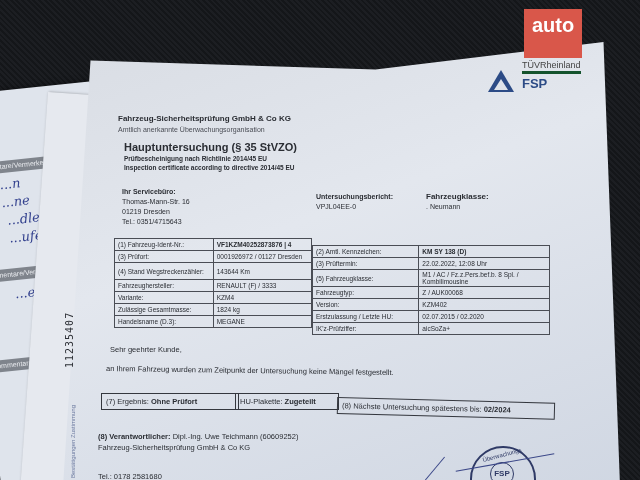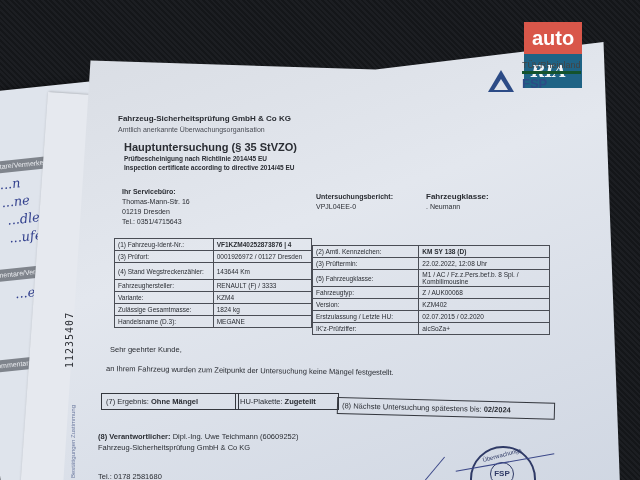--- a/index.html
+++ b/index.html
@@ -9,21 +9,21 @@
   
   .left-paper{position:absolute;left:-40px;top:95px;width:130px;height:420px;background:#dfe4ec;transform:rotate(-6deg);transform-origin:top left;box-shadow:2px 0 6px rgba(0,0,0,.5);}
   .left-paper .bar{position:absolute;left:0;width:140px;height:12px;background:#7f848c;color:#e8eaee;font-size:7px;line-height:12px;padding-left:4px;white-space:nowrap;overflow:hidden;}
   .left-paper .hw{position:absolute;font-family:"DejaVu Serif",serif;font-style:italic;color:#33418e;font-size:13px;white-space:nowrap;}
   .mid-paper{position:absolute;left:48px;top:92px;width:44px;height:420px;background:#e6e9ef;transform:rotate(4deg);transform-origin:top left;box-shadow:1px 0 3px rgba(0,0,0,.35);}
   
   .doc{position:absolute;left:62px;top:42px;width:570px;height:460px;background:linear-gradient(160deg,#d9dde4 0%,#e3e7ee 40%,#cfd6e2 100%);clip-path:polygon(5% 4%,55% 6%,95% 0%,98% 100%,0% 100%);}
   .el{position:absolute;white-space:nowrap;}
   .serial{position:absolute;left:64px;top:368px;transform:rotate(-90deg);transform-origin:left top;font-size:10px;letter-spacing:1px;color:#2d3036;font-family:"DejaVu Sans Mono",monospace;}
   .side-note{position:absolute;left:70px;top:478px;transform:rotate(-90deg);transform-origin:left top;font-size:6px;color:#6c7aa0;}
-  .logo-ria{position:absolute;left:524px;top:22px;height:24px;display:flex;flex-direction:column;}
+  .logo-ria{position:absolute;left:524px;top:9px;height:49px;display:flex;}
   .logo-ria .auto{background:#d9574a;color:#fff;font-size:20px;font-weight:bold;padding:0 8px;line-height:32px;}
   .logo-ria .ria{background:#1f6385;color:#f1f4f7;font-size:17px;font-weight:bold;font-family:"DejaVu Serif",serif;padding:0 7px;line-height:34px;font-style:italic;}
   .tuv{position:absolute;left:488px;top:58px;color:#2c4b86;}
   .tuv .tri{position:absolute;left:0;top:12px;width:0;height:0;border-left:13px solid transparent;border-right:13px solid transparent;border-bottom:22px solid #2c4b86;}
   .tuv .tri-in{position:absolute;left:6px;top:21px;width:0;height:0;border-left:7px solid transparent;border-right:7px solid transparent;border-bottom:11px solid #dfe3ea;}
   .tuv .name{position:absolute;left:34px;top:2px;font-size:9px;color:#444;border-bottom:3px solid #14532d;padding-bottom:1px;}
   .tuv .fsp{position:absolute;left:34px;top:18px;font-size:13px;font-weight:bold;}
   .t-bold{font-weight:bold;}
   table.grid{position:absolute;border-collapse:collapse;font-size:6.5px;}
   table.grid td{border:1px solid #4a4d55;padding:1px 3px;height:9px;white-space:nowrap;}
@@ -50,21 +50,20 @@
 </div>
 <div class="mid-paper"></div>
 
 <div class="doc"></div>
 
 <div class="serial">11235407</div>
 <div class="side-note">Bestätigungen Zustimmung</div>
 
 <div class="logo-ria">
   <span class="auto">auto</span>
-  <span class="ria">RIA</span>
 </div>
 
 <div class="tuv">
   <div class="tri"></div>
   <div class="tri-in"></div>
   <span class="name">TÜVRheinland</span>
   <span class="fsp">FSP</span>
 </div>
 
 <div class="el t-bold" style="left:118px;top:114px;font-size:8px">Fahrzeug-Sicherheitsprüfung GmbH &amp; Co KG</div>
@@ -151,21 +150,21 @@
         <td>aicSoZa+</td>
       </tr>
 </tbody>
   </table>
 
 <div class="el" style="left:110px;top:345px;font-size:7.5px">Sehr geehrter Kunde,</div>
 <div class="el" style="left:106px;top:364px;font-size:7.5px;transform:rotate(0.8deg);transform-origin:left">an Ihrem Fahrzeug wurden zum Zeitpunkt der Untersuchung keine Mängel festgestellt.</div>
 
 <div class="box" style="left:101px;top:393px;width:128px">
   <span>(7) Ergebnis:</span>
-  <span class="t-bold">Ohne Mängel</span>
+  <span class="t-bold">Ohne Prüfort</span>
 </div>
 <div class="box" style="left:235px;top:393px;width:94px">
   <span>HU-Plakette:</span>
   <span class="t-bold">Zugeteilt</span>
 </div>
 <div class="box" style="left:337px;top:397px;width:208px;transform:rotate(1.5deg);transform-origin:left">
   <span>(8) Nächste Untersuchung spätestens bis:</span>
   <span class="t-bold">02/2024</span>
 </div>
 

